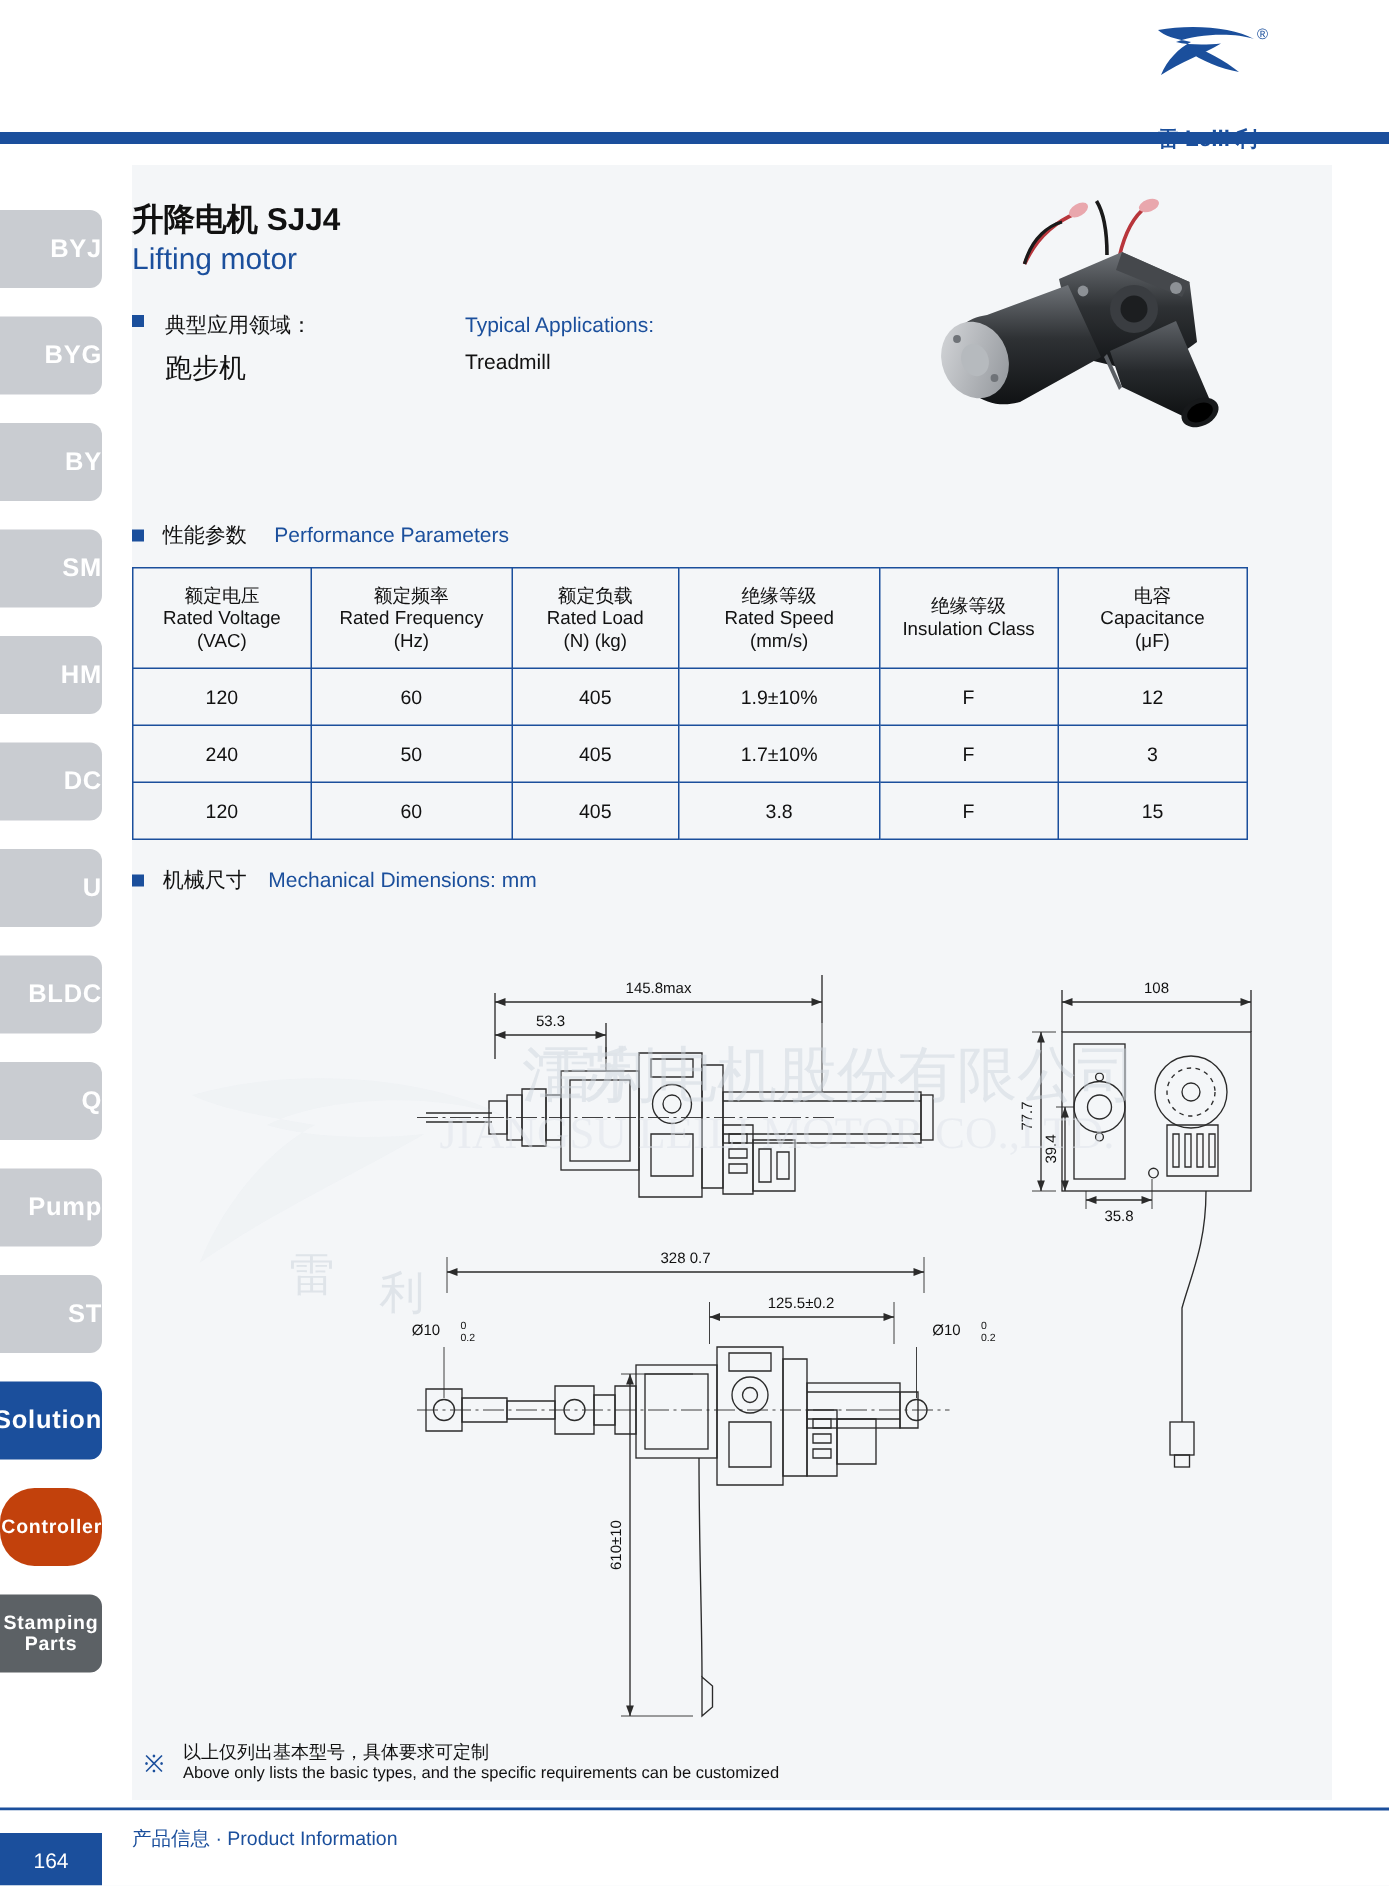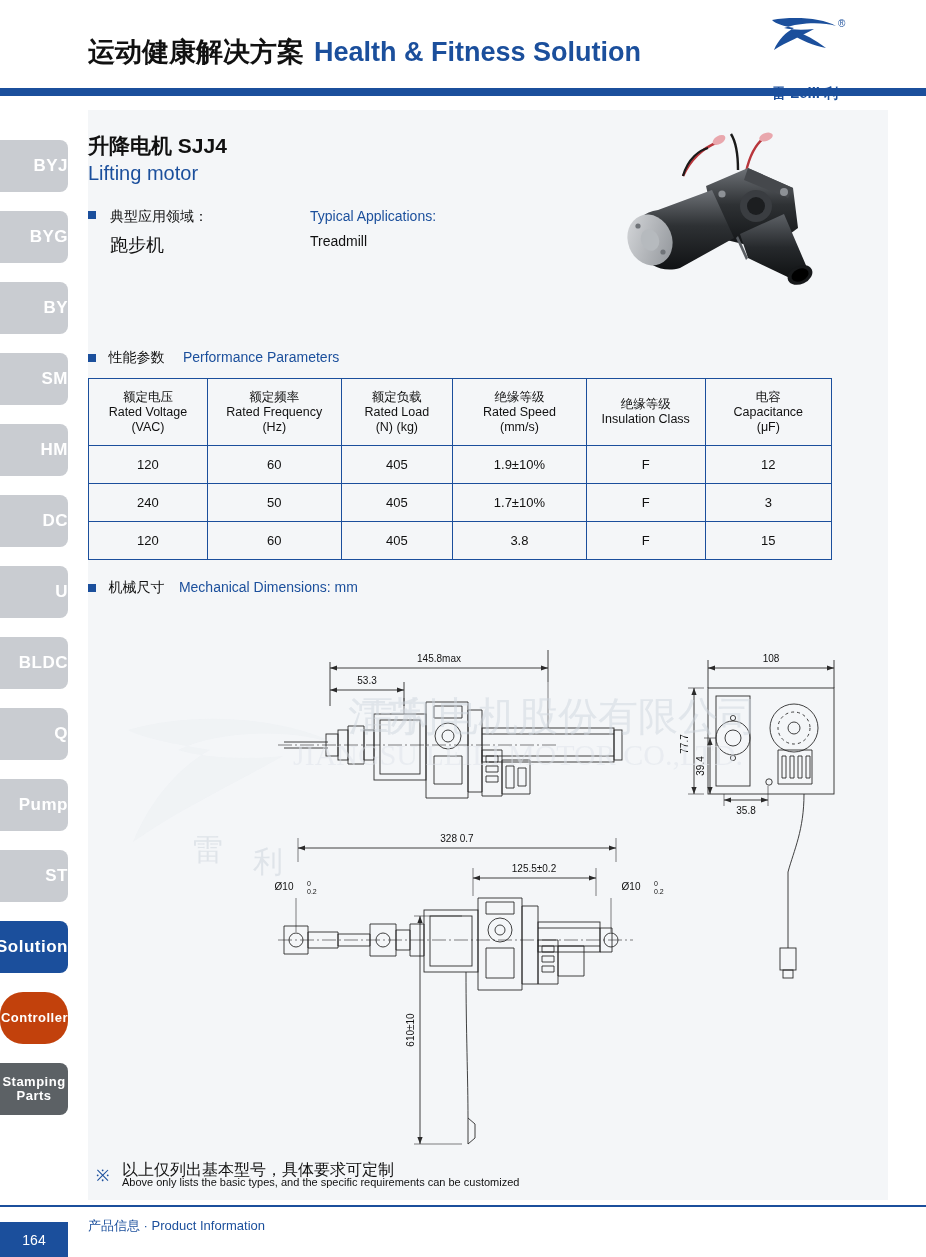--- a/index.html
+++ b/index.html
@@ -122,21 +122,21 @@
     pointer-events:none;opacity:0.55;
   }
 
   
   .footnote{
     position:absolute;left:0px;top:1046px;width:800px;height:42px;
   }
   .fn-mark{
     position:absolute;left:8px;top:8px;font-size:16px;color:#1b4f9c;
   }
-  .fn-cn{position:absolute;left:34px;top:4px;font-size:16px;color:#111;}
+  .fn-cn{position:absolute;left:34px;top:4px;font-size:12px;color:#111;}
   .fn-en{position:absolute;left:34px;top:20px;font-size:11px;color:#111;}
 
   
   .footer-rule{
     position:absolute;left:0;top:1205px;width:926px;height:2px;background:#1b4f9c;
   }
   .footer{
     position:absolute;left:0;top:1207px;width:780px;height:50px;background:#ffffff;
   }
   .footer-txt{
@@ -151,23 +151,20 @@
     position:absolute;left:80px;top:400px;width:780px;height:300px;
     pointer-events:none;
   }
 </style>
 </head>
 <body>
 
 <div class="page">
 
   <div class="header">
-    <div class="header-title">
-      <span>运动健康解决方案</span><span class="en">Health &amp; Fitness Solution</span>
-    </div>
     <div class="logo-wrap">
       <svg class="logo-mark" viewBox="0 0 80 42">
         <path d="M8 4 C30 0 58 2 72 10 C60 6 36 6 20 12 C28 14 40 14 50 13 C38 20 22 26 10 34 C14 24 22 16 30 12 C20 10 12 8 8 4 Z" fill="#1b4f9c"></path>
         <path d="M30 14 C40 18 52 24 62 32 C50 30 36 24 28 18 Z" fill="#1b4f9c"></path>
       </svg>
       <div class="logo-r">®</div>
       <div class="logo-text">
         <span class="cn">雷</span>
         <span>Leili</span>
         <span class="cn">利</span>

